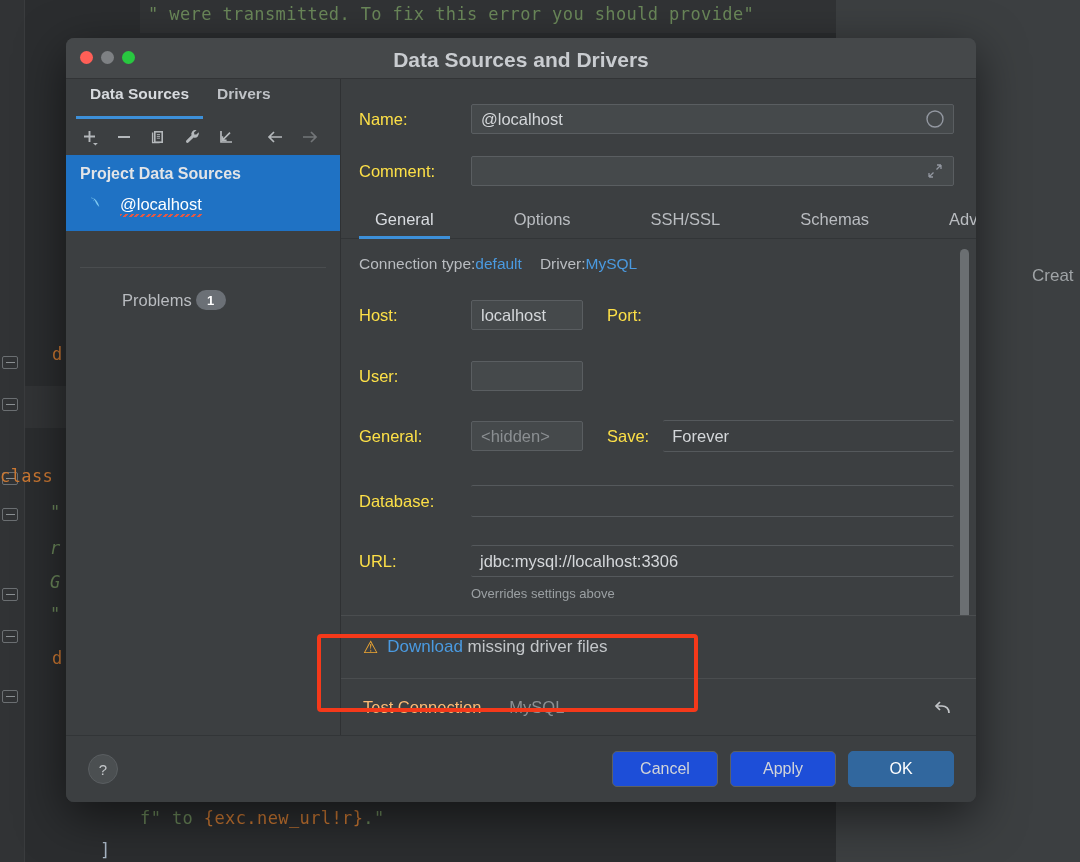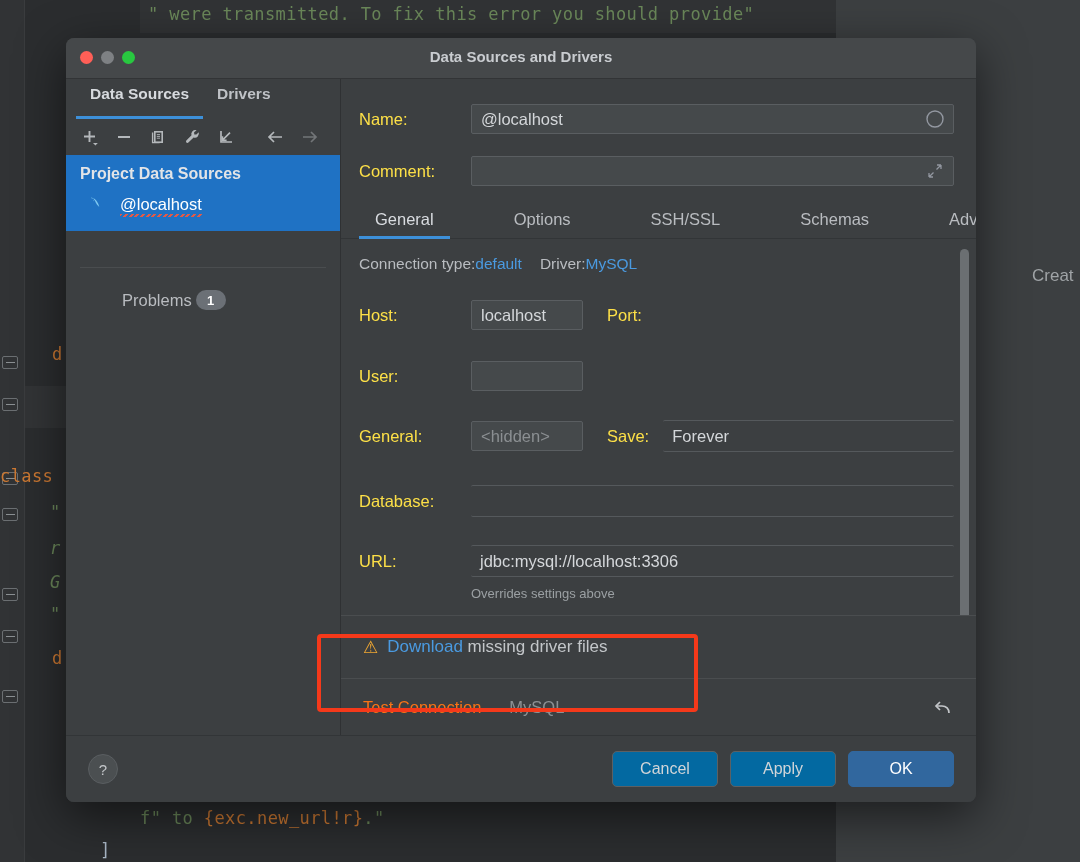--- a/index.html
+++ b/index.html
@@ -98,21 +98,21 @@
     display: flex; gap: 8px;
   }
   .dot { width: 13px; height: 13px; border-radius: 50%; }
   .dot-red    { background: #ff5f57; }
   .dot-yellow { background: #7e8184; }
   .dot-green  { background: #28c840; }
   .title-text {
     position: absolute;
     left: 0; right: 0; top: 10px;
     text-align: center;
-    font-size: 15px; font-weight: bold;
+    font-size: 21px; font-weight: bold;
     color: #c9ccd0;
   }
 
   .body-row { flex: 1 1 auto; display: flex; min-height: 0; }
 
   
   .sidebar {
     width: 274px;
     background: #3c3f41;
     border-right: 1px solid #2f3133;
@@ -302,21 +302,21 @@
   .dl-text { font-size: 17px; color: #c3c6c9; }
   .dl-link { color: #4a9ae0; }
 
   .status-bar {
     height: 56px;
     border-top: 1px solid #4a4d4f;
     display: flex; align-items: center;
     padding: 0 22px 0 22px;
     gap: 28px;
   }
-  .test-link { font-size: 16.5px; color: #f97316; }
+  .test-link { font-size: 16.5px; color: #fdba74; }
   .drv-name { font-size: 16.5px; color: #8d9194; }
   .revert {
     margin-left: auto;
     color: #c3c6c9; font-size: 22px;
     display: flex; align-items: center;
   }
 
   .footer {
     height: 66px;
     flex: 0 0 auto;
@@ -330,21 +330,21 @@
     background: #4b4f51;
     border: 1px solid #5a5e61;
     color: #c3c6c9;
     display: flex; align-items: center; justify-content: center;
     font-size: 15px;
   }
   .btns { margin-left: auto; display: flex; gap: 12px; }
   .btn {
     min-width: 104px; height: 34px;
     border-radius: 5px;
-    background: #0369a1;
+    background: #1d4ed8;
     border: 1px solid #5c6063;
     color: #d2d5d8;
     font-size: 16px;
     display: flex; align-items: center; justify-content: center;
   }
   .btn.primary {
     background: #31679e;
     border-color: #31679e;
     color: #ffffff;
   }

